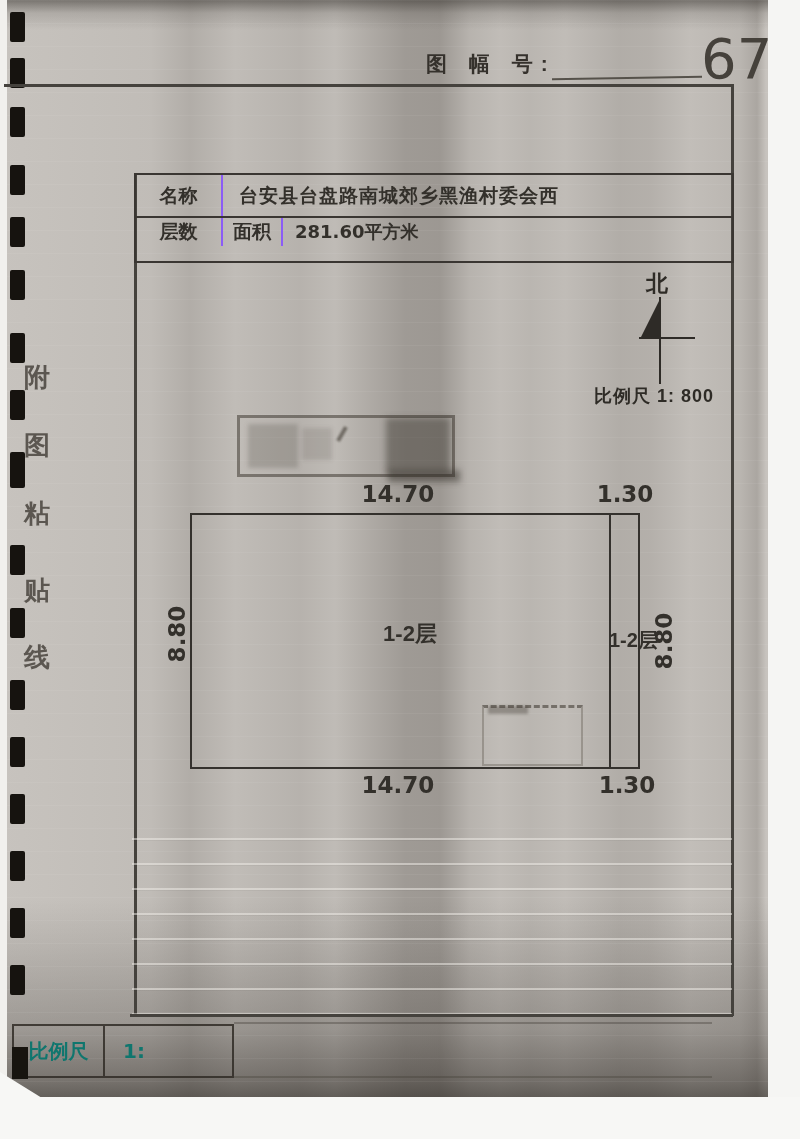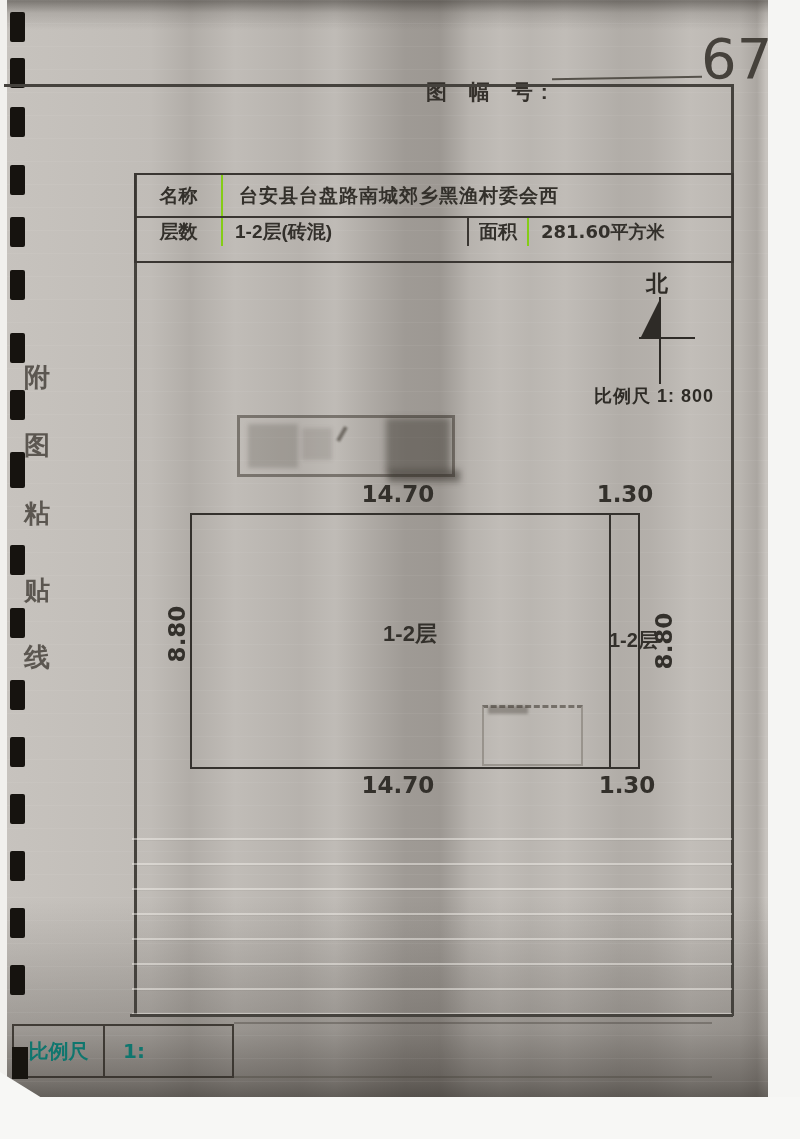--- a/index.html
+++ b/index.html
@@ -43,37 +43,37 @@
   .edge-white-right { position:absolute; left:768px; top:0; width:32px; height:1139px; background:#f5f5f3; }
   .edge-white-bottom{ position:absolute; left:0; top:1097px; width:800px; height:42px; background:#f7f7f5; }
   .corner-wedge { position:absolute; left:0; top:1072px; width:42px; height:26px; background:#f7f7f5;
                   clip-path:polygon(0 0, 0 100%, 100% 100%); }
   
   .dash { position:absolute; left:10px; width:15px; height:30px; background:#16130f; border-radius:2px; }
   .margin-char { position:absolute; left:20px; width:34px; text-align:center;
                  font-size:26px; font-weight:bold; color:rgba(62,57,50,0.78); }
   
   .sheet-label { position:absolute; left:426px; top:50px; font-size:21px; font-weight:bold;
-                 letter-spacing:8px; color:#35312c;margin-top:28px; }
+                 letter-spacing:8px; color:#35312c; }
   .sheet-line  { position:absolute; left:552px; top:77px; width:150px; height:2px;
                  background:#55514a; transform:rotate(-0.9deg); }
   .page-number { position:absolute; left:701px; top:26px; font-size:56px; color:#45413b;
                  font-family:"DejaVu Sans", sans-serif; }
   
   .rule-top     { position:absolute; left:4px;  top:84px;  width:729px; height:2.5px; background:#45423d; }
   .frame-right  { position:absolute; left:731px; top:84px; width:2.5px; height:932px; background:#45423d; }
   .frame-bottom { position:absolute; left:130px; top:1014px; width:603px; height:2.5px; background:#45423d; }
   .frame-left   { position:absolute; left:134px; top:175px; width:2.5px; height:841px; background:#45423d; }
   
   .info-table { position:absolute; left:134px; top:173px; width:600px; height:90px;
                 border:2.5px solid #3a3632; }
   .info-row { display:flex; height:28px; }
   .info-row.first { border-bottom:2px solid #3a3632; height:43px; }
   .cell { display:flex; align-items:center; font-weight:bold; font-size:19px; color:#33302b; }
-  .cell.label { justify-content:center; border-right:2px solid #84cc16; }
+  .cell.label { justify-content:center; border-right:2px solid #8b5cf6; }
   .c-name-label, .c-floors-label { width:87px; flex:none; }
   .c-name-value { flex:1; padding-left:16px; letter-spacing:1px; }
   .c-floors-value { width:246px; flex:none; padding-left:12px; border-right:2px solid #3a3632; }
   .c-area-label { width:60px; flex:none; }
   .c-area-value { flex:1; padding-left:12px; font-family:"DejaVu Sans", sans-serif; font-size:18px; }
   
   .north-label { position:absolute; left:646px; top:269px; font-size:22px; font-weight:bold; color:#2e2b26; }
   .north-tri   { position:absolute; left:640px; top:297px; width:21px; height:42px; background:#2e2b27;
                  clip-path:polygon(100% 0, 100% 100%, 0 100%); }
   .north-vline { position:absolute; left:659px; top:297px; width:2px; height:87px; background:#2e2b27; }
@@ -173,21 +173,20 @@
   <div class="frame-bottom"></div>
   <div class="frame-left"></div>
 
   <div class="info-table">
     <div class="info-row first">
       <div class="cell label c-name-label">名称</div>
       <div class="cell c-name-value">台安县台盘路南城郊乡黑渔村委会西</div>
     </div>
     <div class="info-row">
       <div class="cell label c-floors-label">层数</div>
-      <div class="cell c-floors-value">1-2层(砖混)</div>
       <div class="cell label c-area-label">面积</div>
       <div class="cell c-area-value">281.60平方米</div>
     </div>
   </div>
 
   <div class="north-label">北</div>
   <div class="north-tri"></div>
   <div class="north-vline"></div>
   <div class="north-hline"></div>
   <div class="scale-text">比例尺 1: 800</div>

